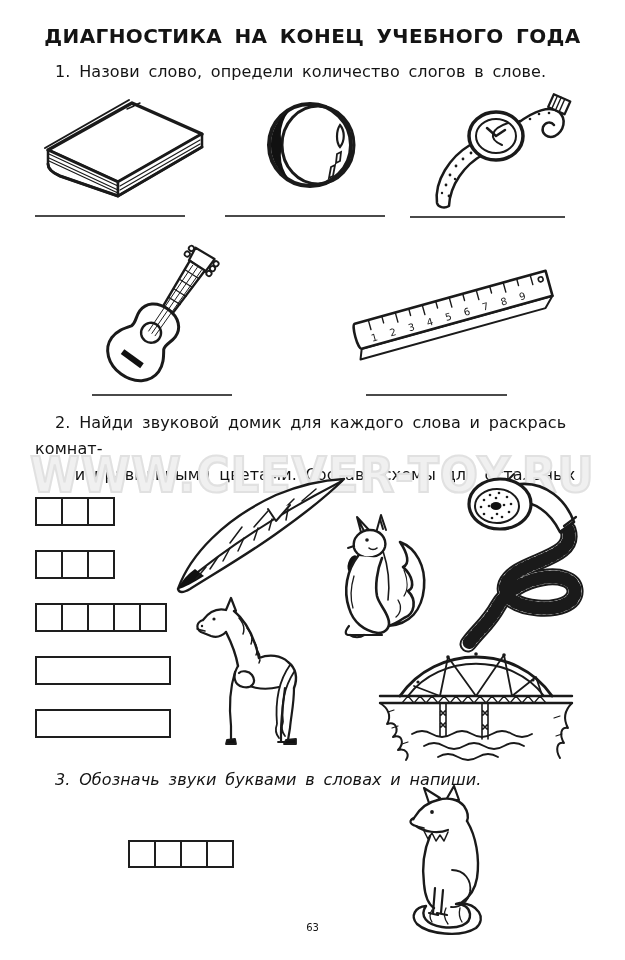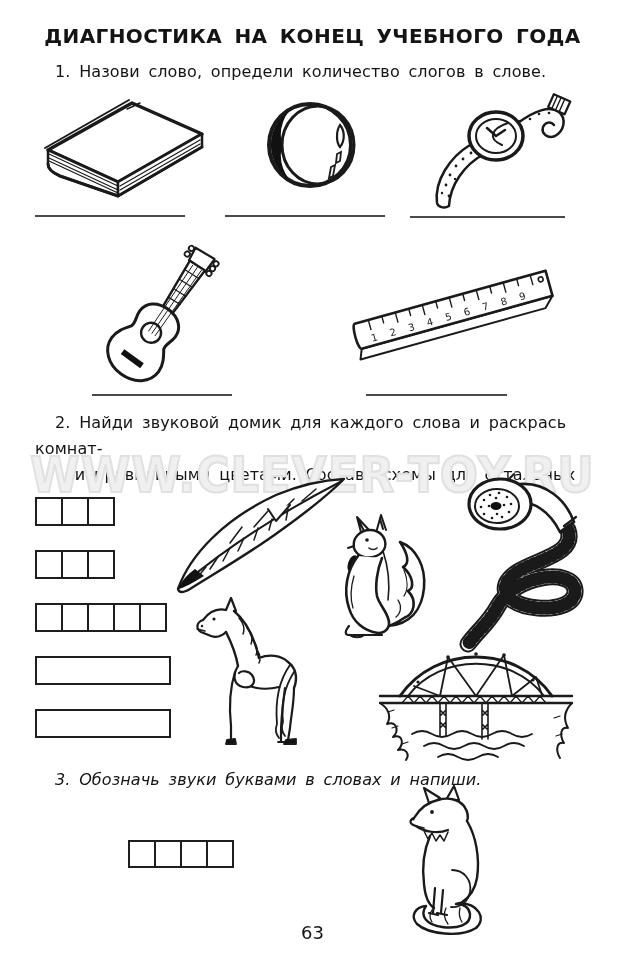--- a/index.html
+++ b/index.html
@@ -34,21 +34,21 @@
   .line-guitar{top:394px;left:92px; width:140px;}
   .line-ruler {top:394px;left:366px;width:141px;}
   .sound-col{top:497px;left:35px;z-index:2;}
   .sb-row{display:flex;margin-bottom:24px;}
   .sb-cell{box-sizing:border-box;width:28px;height:29px;border:2px solid #1e1e1e;
            margin-left:-2px;background:#fff;}
   .sb-cell:first-child{margin-left:0;}
   .sb-row.plain{box-sizing:border-box;width:136px;height:29px;border:2px solid #1e1e1e;background:#fff;}
   .letter-cells{top:840px;left:128px;display:flex;z-index:2;}
   .letter-cells .sb-cell{width:28px;height:28px;}
-  .pagenum{top:922px;left:0;width:625px;text-align:center;font-size:18px;}
+  .pagenum{top:922px;left:0;width:625px;text-align:center;font-size:10px;}
 </style>
 </head>
 <body>
 
 <div class="page">
 
   <h1 class="abs title">ДИАГНОСТИКА НА КОНЕЦ УЧЕБНОГО ГОДА</h1>
 
   <div class="abs task-text t1">1. Назови слово, определи количество слогов в слове.</div>
 

